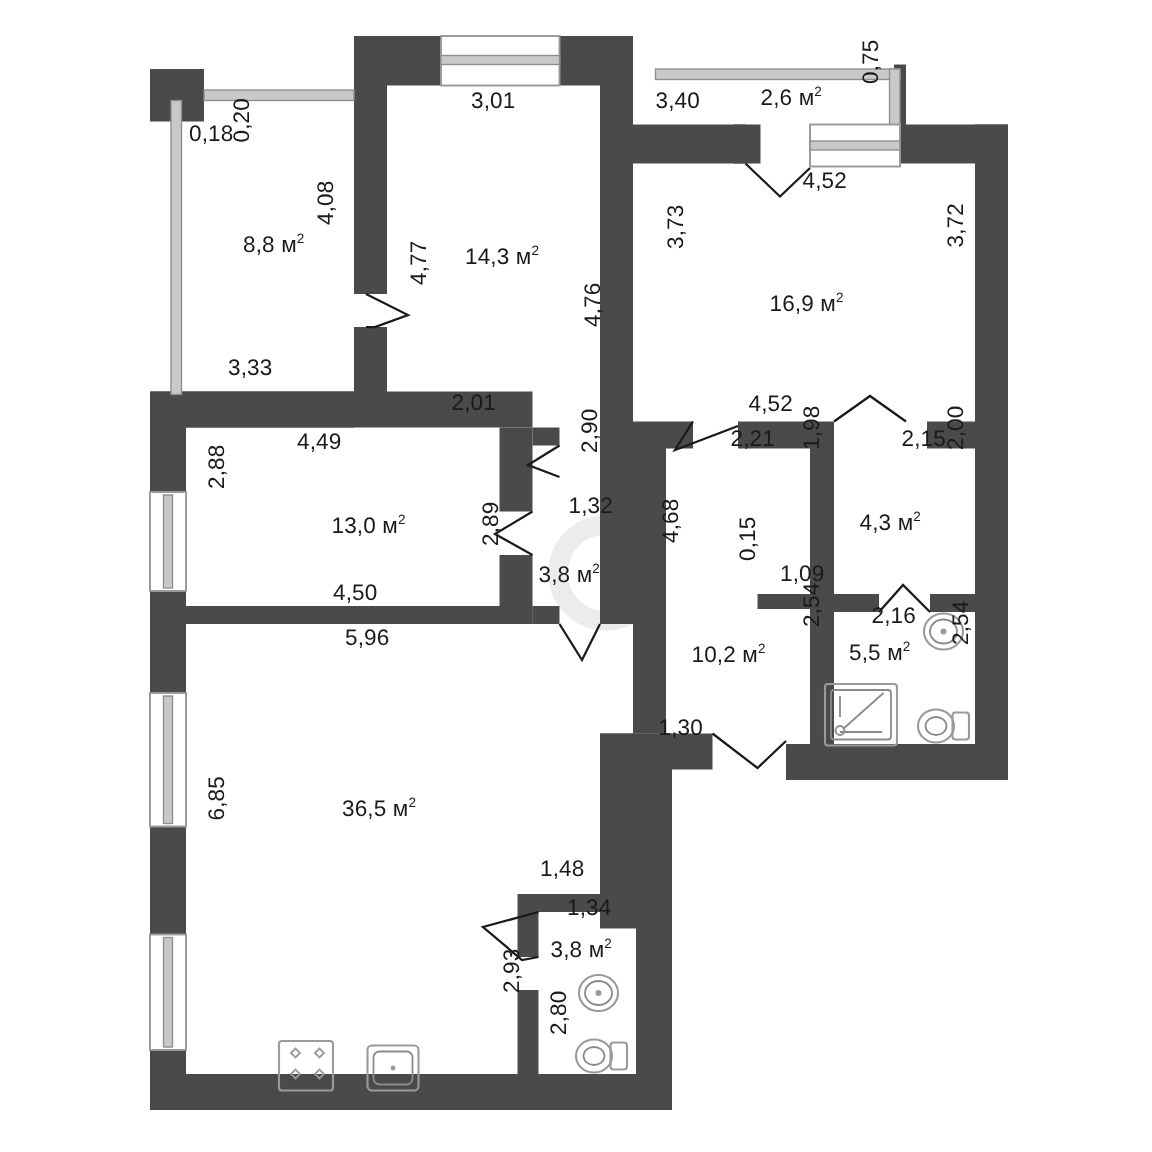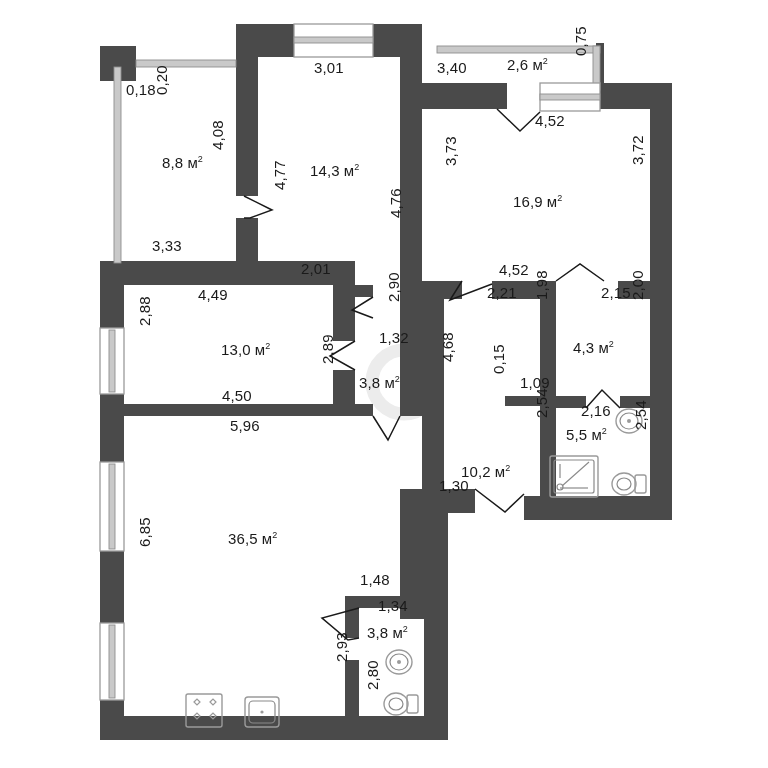--- a/index.html
+++ b/index.html
@@ -221,21 +221,21 @@
 <div class="lbl area" style="left:507px;top:57px;">2,6 м<sup>2</sup></div>
 
 <div class="lbl area" style="left:513px;top:194px;">16,9 м<sup>2</sup></div>
 
 <div class="lbl area" style="left:221px;top:342px;">13,0 м<sup>2</sup></div>
 
 <div class="lbl area" style="left:359px;top:375px;">3,8 м<sup>2</sup></div>
 
 <div class="lbl area" style="left:573px;top:340px;">4,3 м<sup>2</sup></div>
 
-<div class="lbl area" style="left:461px;top:428px;margin-top:36px;">10,2 м<sup>2</sup></div>
+<div class="lbl area" style="left:461px;top:428px;">10,2 м<sup>2</sup></div>
 
 <div class="lbl area" style="left:566px;top:427px;">5,5 м<sup>2</sup></div>
 
 <div class="lbl area" style="left:228px;top:531px;">36,5 м<sup>2</sup></div>
 
 <div class="lbl area" style="left:367px;top:625px;">3,8 м<sup>2</sup></div>
 
 <div class="lbl" style="left:126px;top:82px;">0,18</div>
 
 <div class="lbl" style="left:152px;top:238px;">3,33</div>

